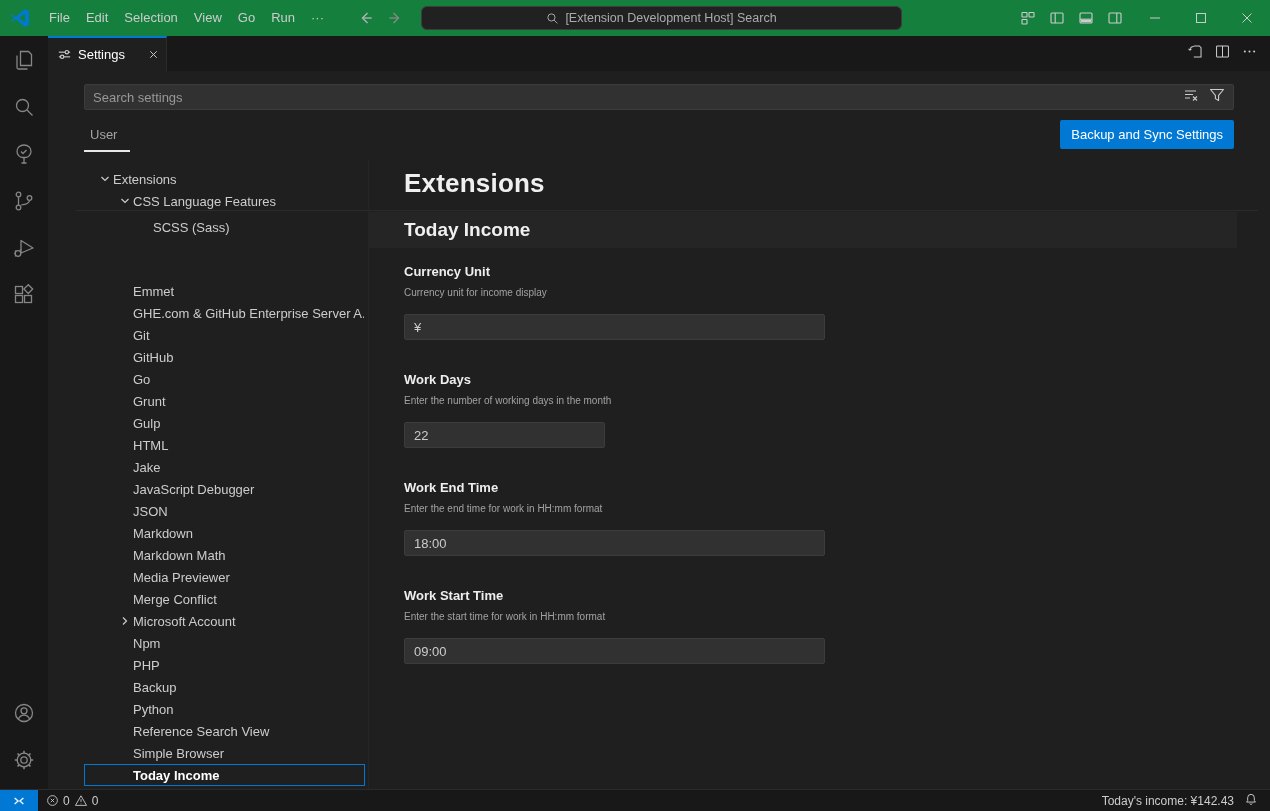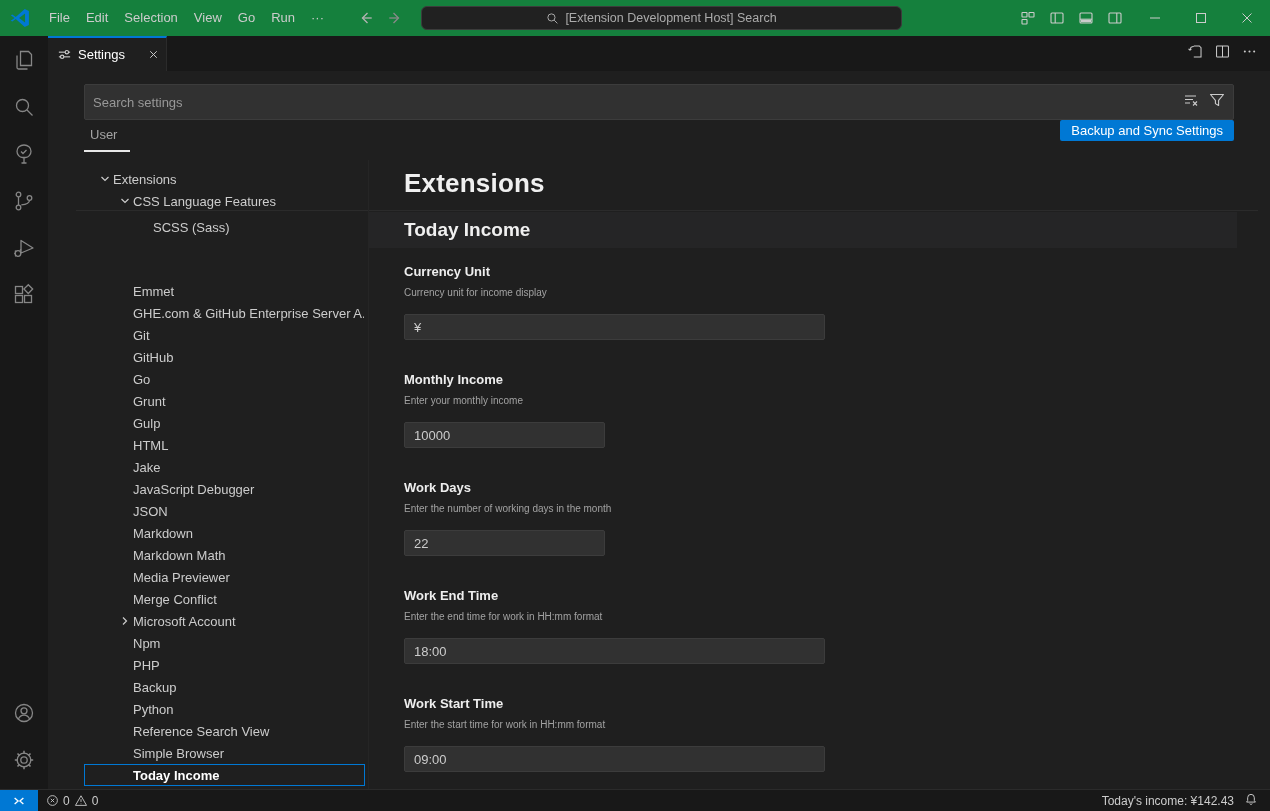--- a/index.html
+++ b/index.html
@@ -33,30 +33,30 @@
 
   
   .tabbar { height:35px; background:#181818; display:flex; align-items:stretch; }
   .tab { width:119px; background:#1f1f1f; border-top:2px solid #0078d4; border-right:1px solid #2b2b2b;
     display:flex; align-items:center; gap:6px; padding:0 6px 0 9px; }
   .tab-label { font-size:13px; color:#ffffff; flex:1; }
   .tab-actions { margin-left:auto; display:flex; align-items:center; gap:10px; padding-right:12px; }
 
   
   .settings-editor { position:relative; flex:1; background:#1f1f1f; overflow:hidden; }
-  .search-settings { position:absolute; left:36px; right:36px; top:13px; height:36px;
+  .search-settings { position:absolute; left:36px; right:36px; top:13px; height:26px;
     background:#313131; border:1px solid #3c3c3c; border-radius:2px; display:flex; align-items:center; }
   .search-settings input { flex:1; background:transparent; border:none; outline:none; color:#cccccc;
     font-size:13px; padding:0 8px; font-family:inherit; }
   .search-settings input::placeholder { color:#989898; }
   .search-actions { display:flex; align-items:center; gap:10px; padding-right:8px; }
 
   .scope-tab { position:absolute; left:42px; top:56px; font-size:13px; color:#a3a3a3; }
   .scope-underline { position:absolute; left:36px; top:79px; width:46px; height:2px; background:#e7e7e7; }
-  .backup-btn { position:absolute; right:36px; top:49px; height:21px; padding:0 11px;
+  .backup-btn { position:absolute; right:36px; top:49px; height:29px; padding:0 11px;
     background:#0078d4; color:#ffffff; font-size:13px; border:none; border-radius:2px;
     display:flex; align-items:center; font-family:inherit; }
 
   .body { position:absolute; left:0; right:0; top:89px; bottom:0; }
   .header-divider { position:absolute; left:28px; right:12px; top:50px; height:1px; background:#2b2b2b; }
   .sash { position:absolute; left:320px; top:0; bottom:0; width:1px; background:#252525; }
 
   
   .toc { position:absolute; left:36px; top:0; bottom:0; width:281px; overflow:hidden; }
   .toc-sticky { position:absolute; left:0; right:0; top:8px; }
@@ -456,27 +456,20 @@
             </div>
             <div class="settings-list">
                 <div class="setting">
                   <div class="setting-label">Currency Unit</div>
                   <div class="setting-desc">Currency unit for income display</div>
                   <div class="setting-input wide">
                     <input value="¥" style="">
                   </div>
                 </div>
                 <div class="setting">
-                  <div class="setting-label">Monthly Income</div>
-                  <div class="setting-desc">Enter your monthly income</div>
-                  <div class="setting-input narrow">
-                    <input value="10000" style="">
-                  </div>
-                </div>
-                <div class="setting">
                   <div class="setting-label">Work Days</div>
                   <div class="setting-desc">Enter the number of working days in the month</div>
                   <div class="setting-input narrow">
                     <input value="22" style="">
                   </div>
                 </div>
                 <div class="setting">
                   <div class="setting-label">Work End Time</div>
                   <div class="setting-desc">Enter the end time for work in HH:mm format</div>
                   <div class="setting-input wide">

